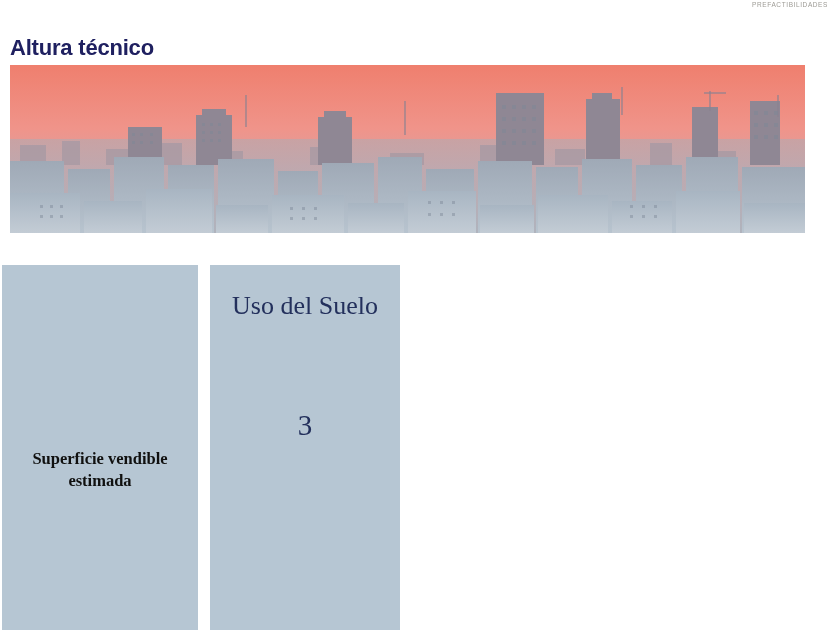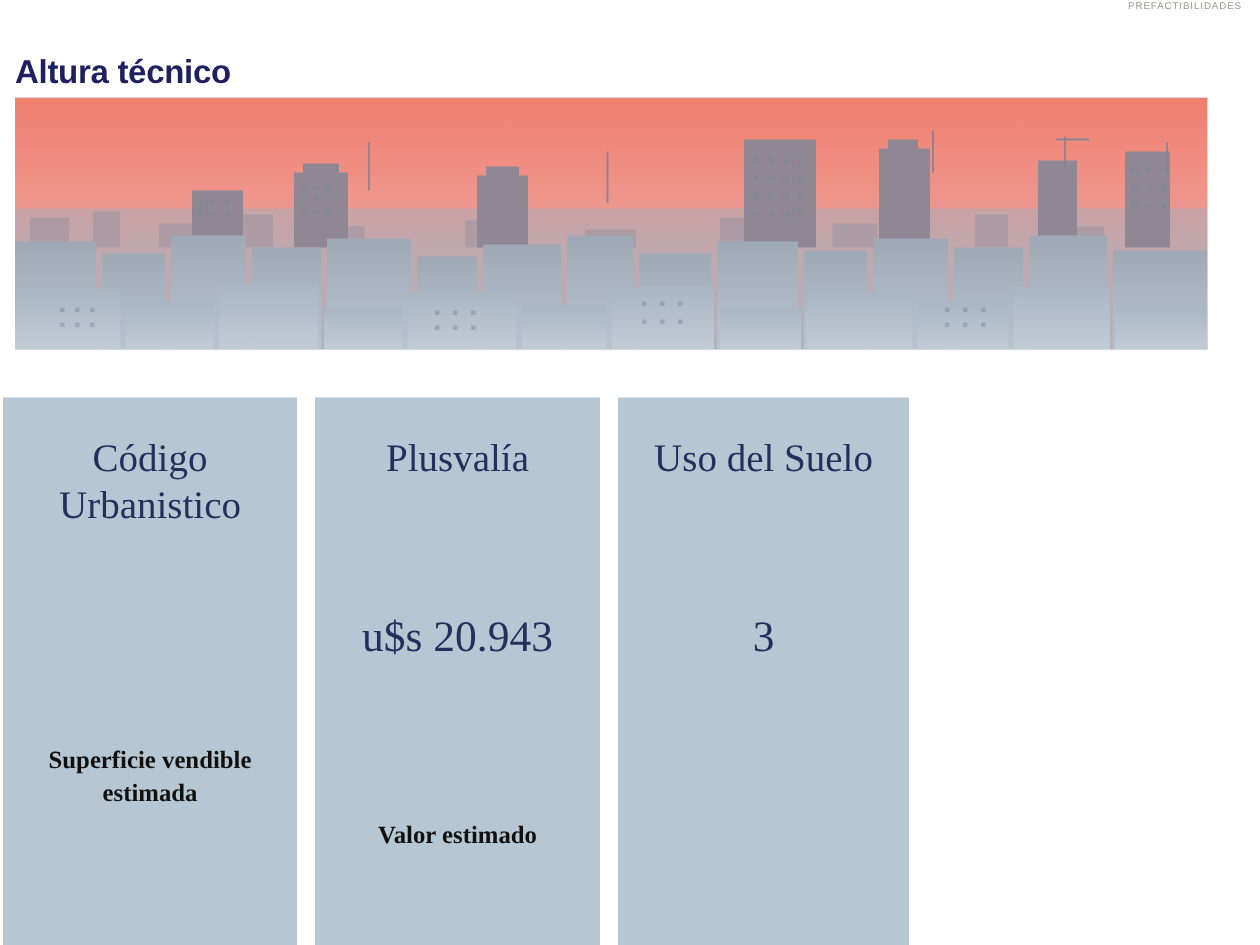--- a/index.html
+++ b/index.html
@@ -277,39 +277,25 @@
         <rect x="620" y="150" width="3" height="3"></rect>
       <rect x="632" y="150" width="3" height="3"></rect>
         <rect x="644" y="150" width="3" height="3"></rect>
     </g>
   </svg>
 </div>
 
 <div class="cards">
 
   <div class="card">
-    <div class="slot-title">
-        <div class="card-title">Código Urbanistico</div>
-      </div>
     <div class="slot-desc">
         <div class="card-desc">Superficie vendible estimada</div>
       </div>
   </div>
 
-  <div class="card">
-    <div class="slot-title">
-        <div class="card-title">Plusvalía</div>
-      </div>
-    <div class="slot-value">
-        <div class="card-value">u$s 20.943</div>
-      </div>
-    <div class="slot-desc">
-        <div class="card-desc">Valor estimado</div>
-      </div>
-  </div>
 
 
   <div class="card">
     <div class="slot-title">
         <div class="card-title">Uso del Suelo</div>
       </div>
     <div class="slot-value">
         <div class="card-value">3</div>
       </div>
   </div>

